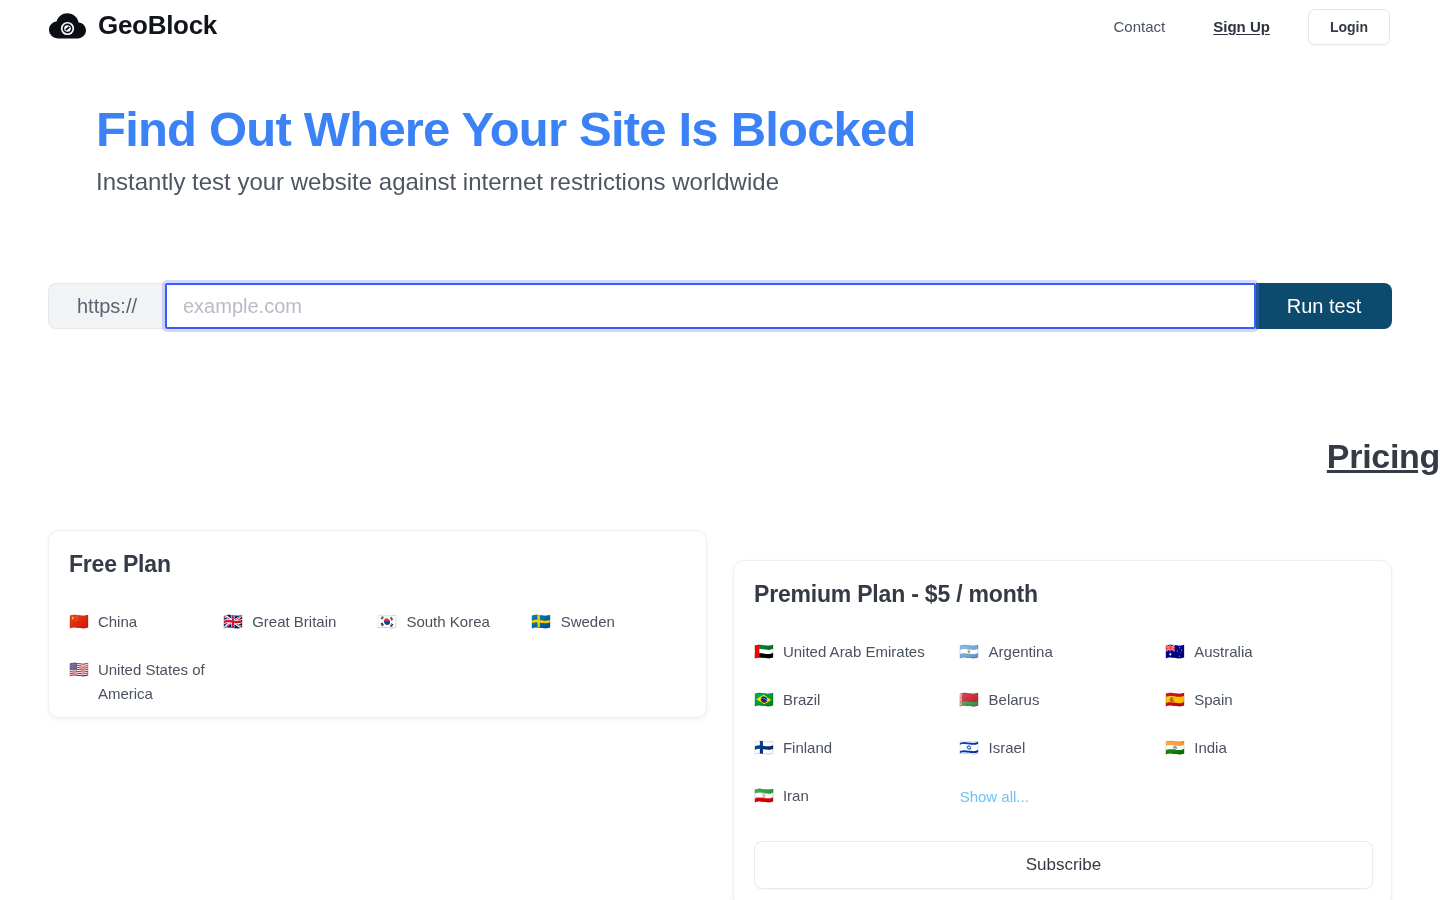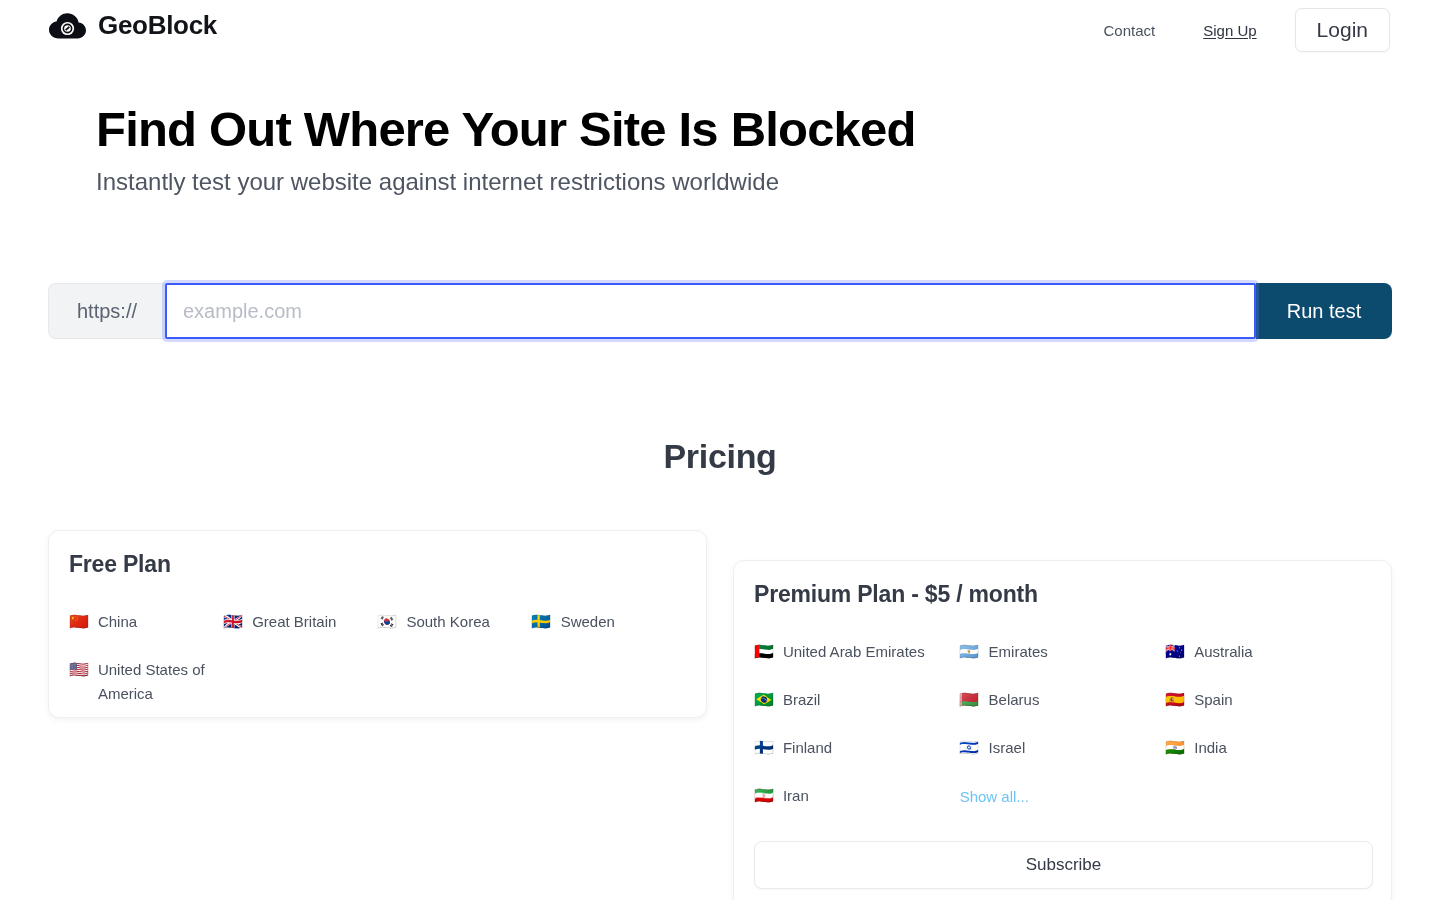--- a/index.html
+++ b/index.html
@@ -31,53 +31,54 @@
   .nav {
     position: absolute; right: 50px; top: 8px;
     display: flex; align-items: center; gap: 0;
   }
   .nav-link {
     font-size: 15px; color: #4a5260;
     padding: 10px 14px; cursor: pointer;
     text-decoration: none; white-space: nowrap;
   }
   .nav-link.strong {
-    font-weight: 400; color: #2d3340;
+    font-weight: 700; color: #2d3340;
     text-decoration: underline; text-underline-offset: 2px;
     margin-left: 20px;
     text-align: center;
   }
   .btn-login {
     margin-left: 24px;
-    font-size: 21px; color: #343a46;
+    font-size: 14px; color: #343a46;
     background: #fff;
     border: 1px solid #e3e6ea;
     border-radius: 7px;
     padding: 9px 21px;
     cursor: pointer;
     box-shadow: 0 1px 2px rgba(16,24,40,0.04);
+    font-weight: bold;
   }
 
   
   .hero { position: absolute; left: 96px; top: 98px; }
   .hero h1 {
     margin: 0;
     font-size: 49px; font-weight: 700;
-    color: #000000; letter-spacing: -0.8px;
+    color: #3b82f6; letter-spacing: -0.8px;
     line-height: 62px;
   }
   .hero p {
     margin: 8px 0 0 0;
     font-size: 24px; color: #4f5663; font-weight: 400;
   }
 
   
   .searchbar {
     position: absolute; left: 48px; top: 283px;
-    width: 1344px; height: 56px;
+    width: 1344px; height: 46px;
     display: flex; align-items: stretch;
   }
   .url-prefix {
     width: 117px;
     background: #f1f3f5;
     border: 1px solid #e6e8eb;
     border-right: none;
     border-radius: 8px 0 0 8px;
     display: flex; align-items: center; justify-content: center;
     font-size: 20px; color: #5b6270;
@@ -109,23 +110,24 @@
     border-radius: 0 8px 8px 0;
     font-size: 20px;
     font-family: "Liberation Sans", sans-serif;
     cursor: pointer;
     position: relative; z-index: 1;
   }
 
   
   .pricing-title {
     position: absolute; top: 437px; left: 0; width: 1440px;
-    text-align: center;
+    text-align: right;
     font-size: 34px; font-weight: 700; color: #343a46;
     letter-spacing: -0.3px;
+    text-decoration: underline;
   }
 
   .card {
     position: absolute;
     background: #fff;
     border: 1px solid #edeff2;
     border-radius: 11px;
     box-shadow: 0 2px 6px rgba(16,24,40,0.05);
     padding: 20px 20px 18px 20px;
   }
@@ -246,21 +248,21 @@
 <div class="card card-premium">
   <div class="card-title">Premium Plan - $5 / month</div>
   <div class="country-grid grid-3">
 
     <div class="country">
       <span class="flag">🇦🇪</span>
       <span class="cname">United Arab Emirates</span>
     </div>
     <div class="country">
       <span class="flag">🇦🇷</span>
-      <span class="cname">Emirates</span>
+      <span class="cname">Argentina</span>
     </div>
     <div class="country">
       <span class="flag">🇦🇺</span>
       <span class="cname">Australia</span>
     </div>
 
     <div class="country">
       <span class="flag">🇧🇷</span>
       <span class="cname">Brazil</span>
     </div>

